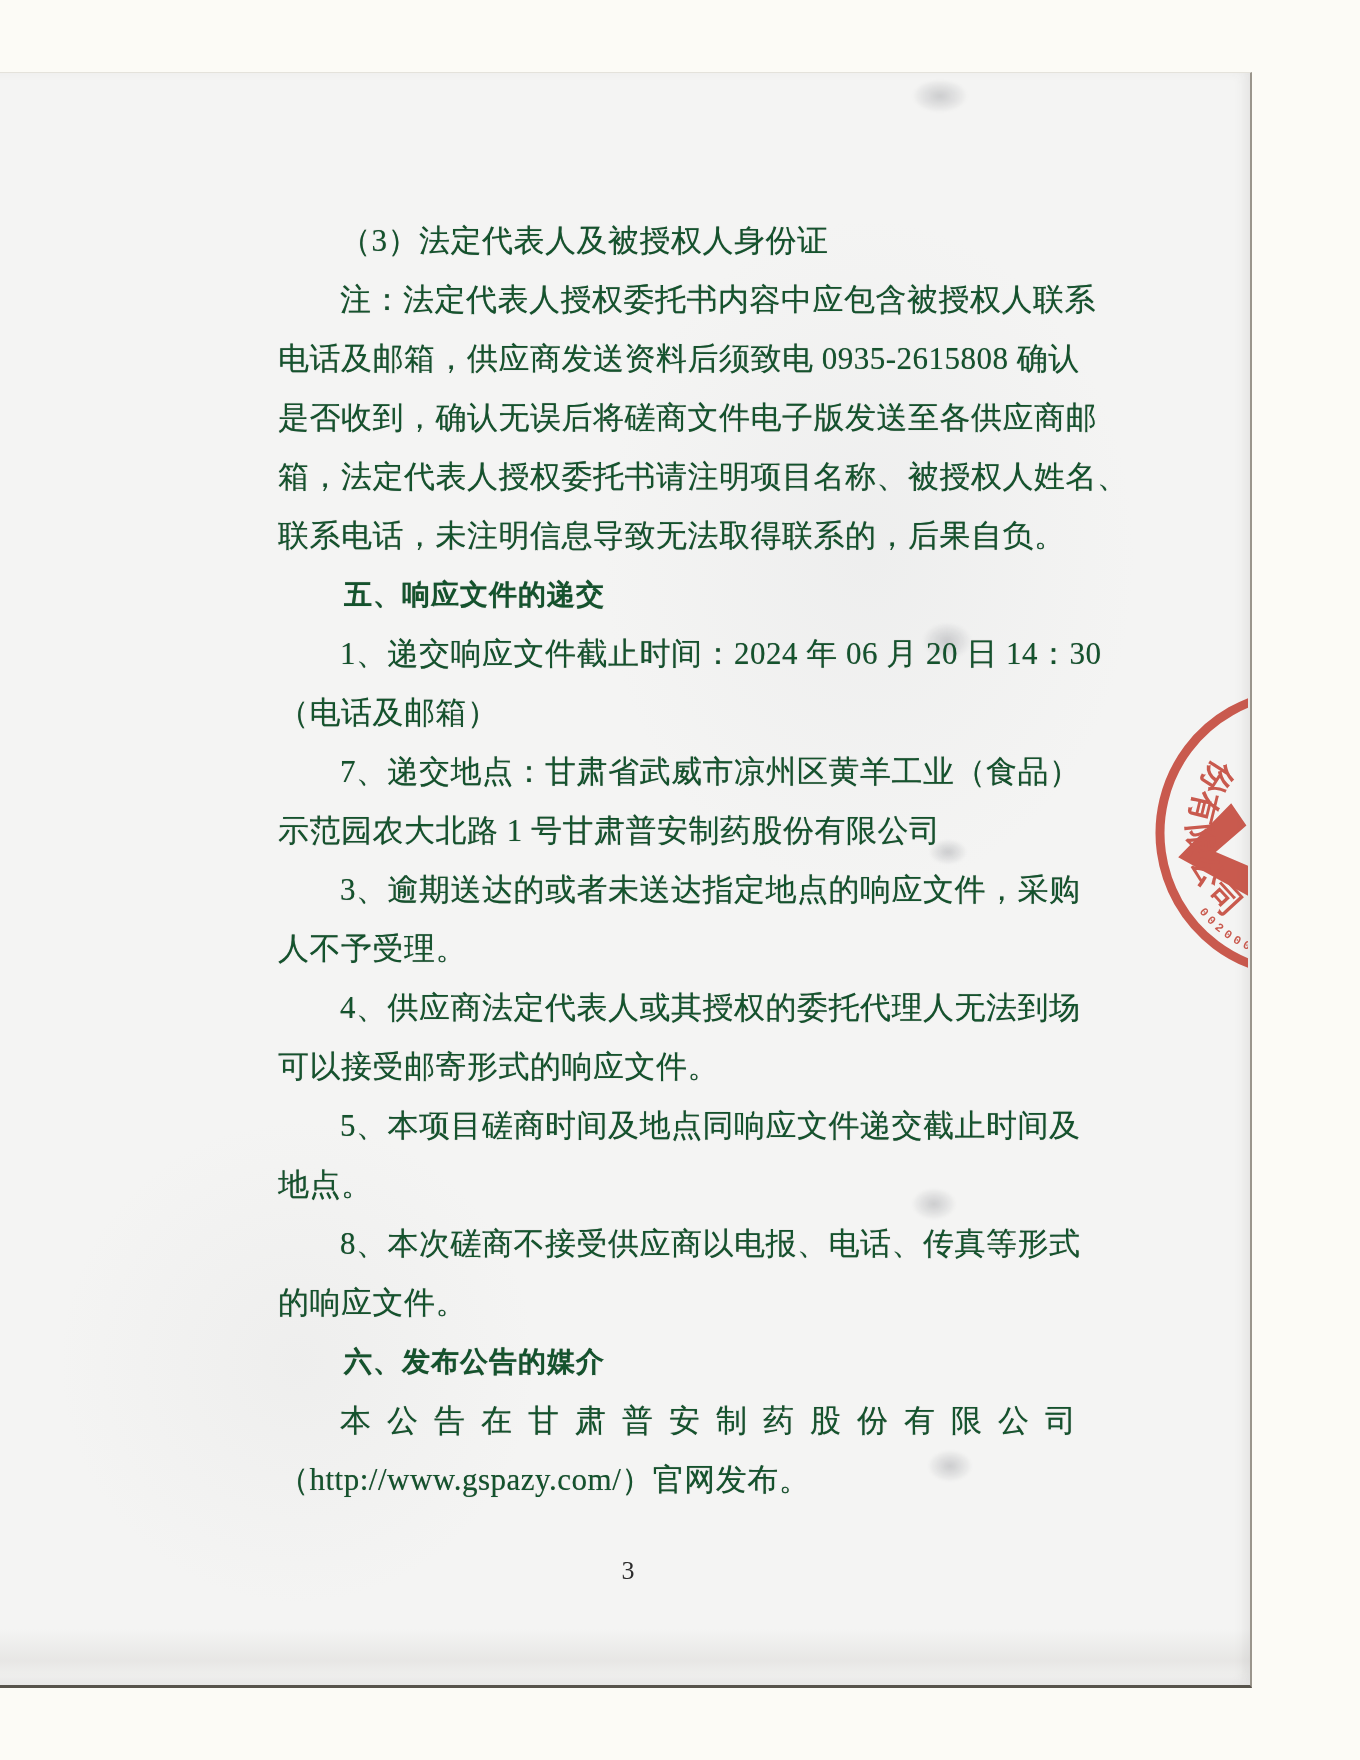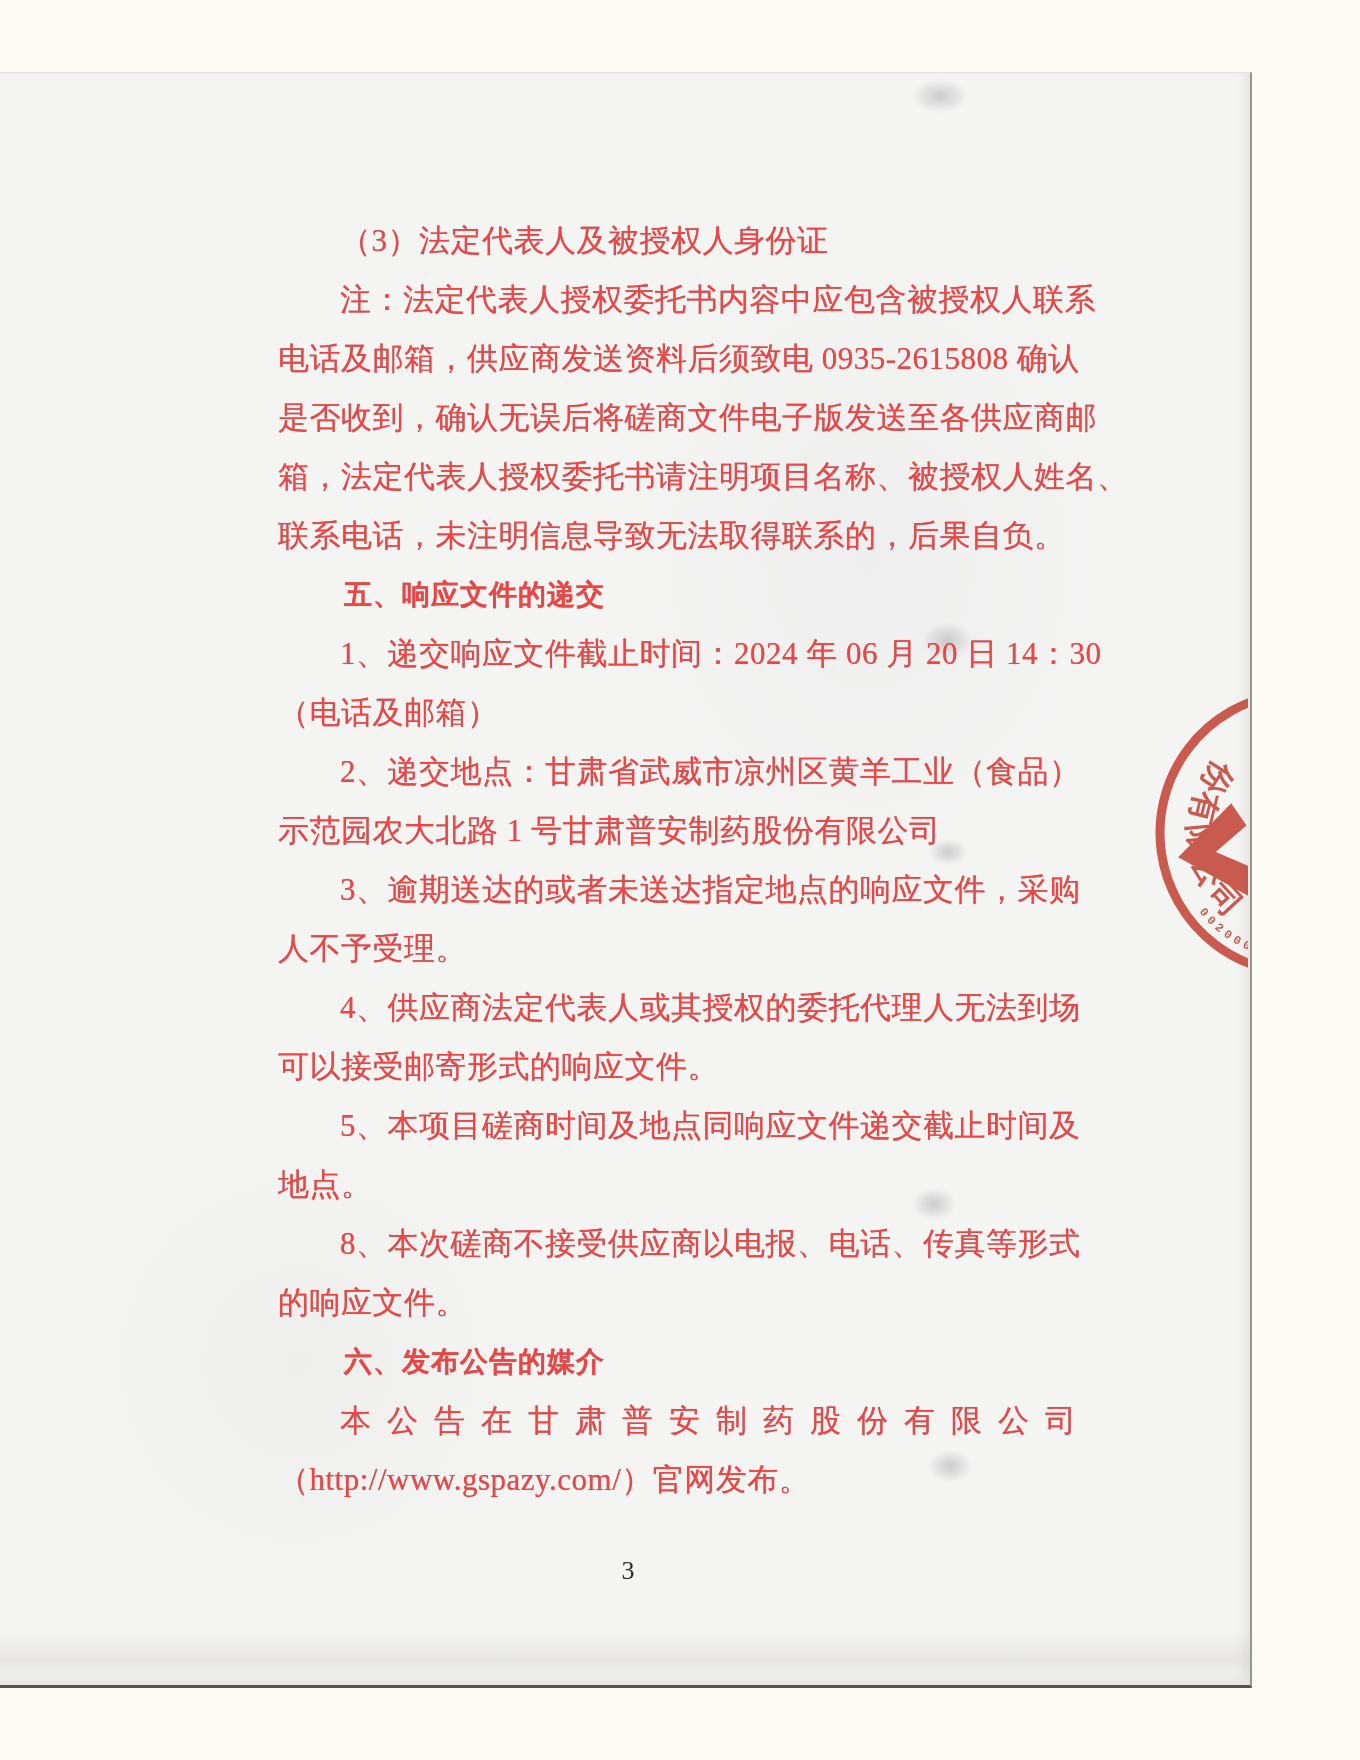--- a/index.html
+++ b/index.html
@@ -18,21 +18,21 @@
     border-top:1px solid #e4e2db;
     border-right:2px solid #9a958c;
     border-bottom:3px solid #57534b;
     box-shadow: inset -8px 0 10px rgba(60,60,55,0.05), inset 0 -6px 8px rgba(90,85,75,0.05);
   }
   .textblock{
     position:absolute;left:278px;top:218px;width:812px;height:1300px;
   }
   .line{
     position:absolute;left:0;width:812px;height:46px;line-height:46px;
-    font-size:31px;color:#ef4444;white-space:nowrap;
+    font-size:31px;color:#14532d;white-space:nowrap;
     text-shadow:0 0 0.7px rgba(45,45,45,0.55);
     letter-spacing:0.5px;
   }
   .indent{padding-left:62px;}
   .heading{
     font-family:"Liberation Sans","DejaVu Sans",sans-serif;
     font-weight:700;font-size:28px;padding-left:66px;letter-spacing:1px;
   }
   .spread{letter-spacing:16px;padding-left:62px;}
   .pagenum{
@@ -60,21 +60,21 @@
 <div class="textblock">
   <div class="line indent" style="top:0px">（3）法定代表人及被授权人身份证</div>
   <div class="line indent" style="top:59px">注：法定代表人授权委托书内容中应包含被授权人联系</div>
   <div class="line" style="top:118px">电话及邮箱，供应商发送资料后须致电 0935-2615808 确认</div>
   <div class="line" style="top:177px">是否收到，确认无误后将磋商文件电子版发送至各供应商邮</div>
   <div class="line" style="top:236px">箱，法定代表人授权委托书请注明项目名称、被授权人姓名、</div>
   <div class="line" style="top:295px">联系电话，未注明信息导致无法取得联系的，后果自负。</div>
   <div class="line heading" style="top:354px">五、响应文件的递交</div>
   <div class="line indent" style="top:413px">1、递交响应文件截止时间：2024 年 06 月 20 日 14：30</div>
   <div class="line" style="top:472px">（电话及邮箱）</div>
-  <div class="line indent" style="top:531px">2、递交地点：甘肃省武威市凉州区黄羊工业（食品）</div>
+  <div class="line indent" style="top:531px">7、递交地点：甘肃省武威市凉州区黄羊工业（食品）</div>
   <div class="line" style="top:590px">示范园农大北路 1 号甘肃普安制药股份有限公司</div>
   <div class="line indent" style="top:649px">3、逾期送达的或者未送达指定地点的响应文件，采购</div>
   <div class="line" style="top:708px">人不予受理。</div>
   <div class="line indent" style="top:767px">4、供应商法定代表人或其授权的委托代理人无法到场</div>
   <div class="line" style="top:826px">可以接受邮寄形式的响应文件。</div>
   <div class="line indent" style="top:885px">5、本项目磋商时间及地点同响应文件递交截止时间及</div>
   <div class="line" style="top:944px">地点。</div>
   <div class="line indent" style="top:1003px">8、本次磋商不接受供应商以电报、电话、传真等形式</div>
   <div class="line heading" style="top:1121px">六、发布公告的媒介</div>
   <div class="line" style="top:1062px">的响应文件。</div>

